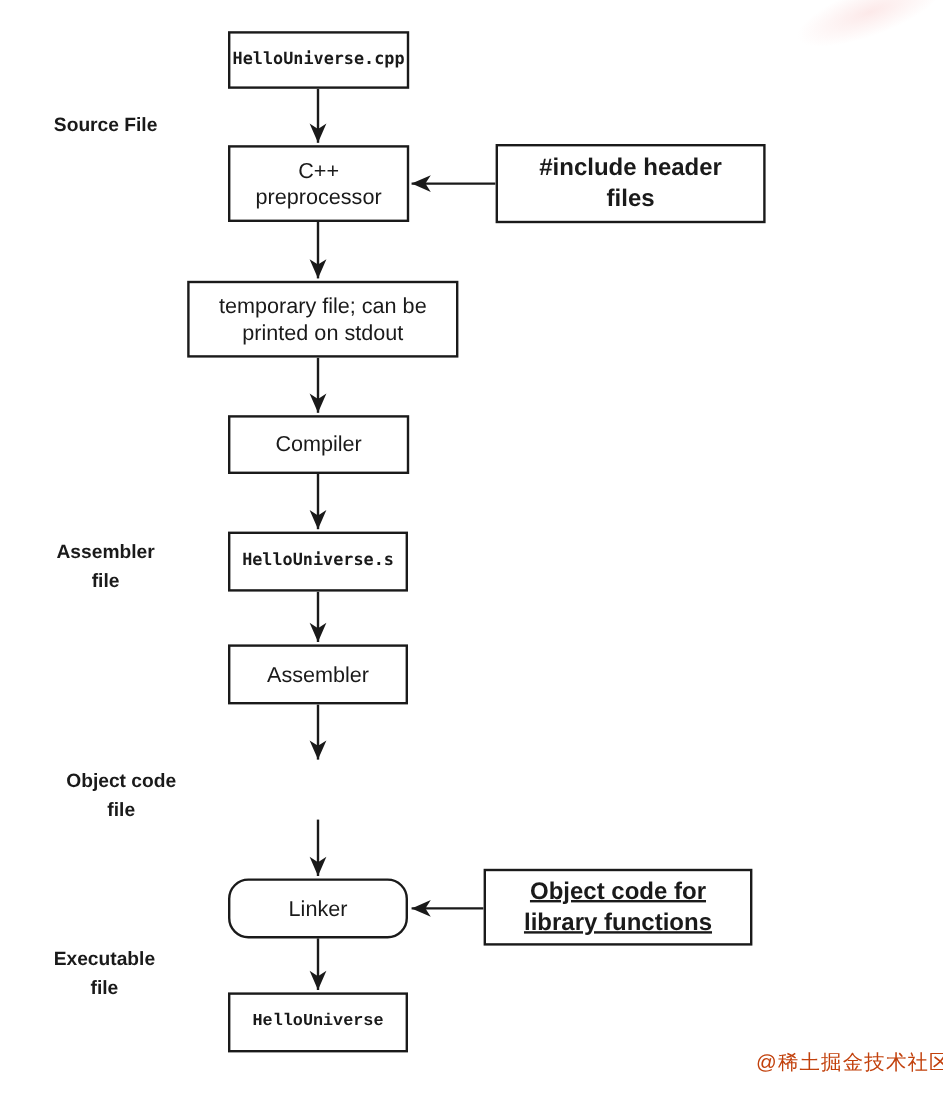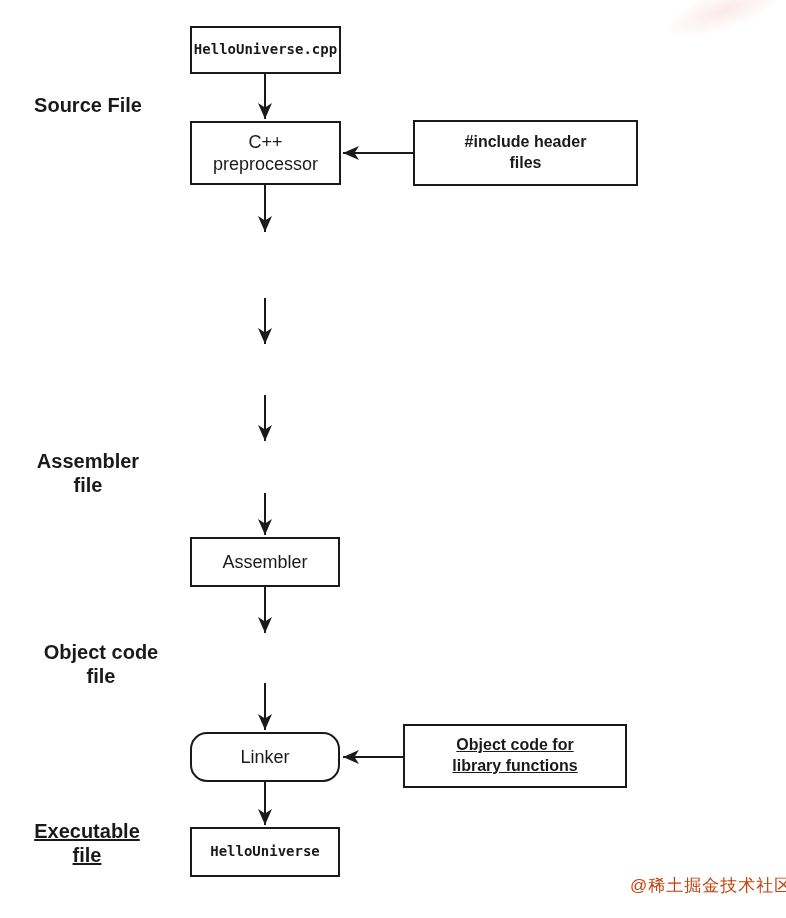--- a/index.html
+++ b/index.html
@@ -33,50 +33,50 @@
   .proc {
     font-size: 18px;
     font-weight: 400;
   }
   .mono {
     font-family: "DejaVu Sans Mono", "Liberation Mono", monospace;
     font-weight: bold;
     font-size: 14px;
   }
   .annot {
-    font-size: 16px;
+    font-size: 20px;
     font-weight: bold;
     line-height: 1.3;
   }
   .side-label {
     position: absolute;
     width: 170px;
     text-align: center;
-    font-size: 20px;
+    font-size: 16px;
     font-weight: bold;
     line-height: 24px;
     white-space: pre-line;
   }
   
   #node-source        { left: 190px; top: 26px;  width: 151px; height: 48px; }
   #node-preprocessor  { left: 190px; top: 121px; width: 151px; height: 64px; }
   #node-tempfile      { left: 156px; top: 234px; width: 226px; height: 64px; }
   #node-compiler      { left: 190px; top: 346px; width: 151px; height: 49px; }
   #node-asmfile       { left: 190px; top: 443px; width: 150px; height: 50px; }
   #node-assembler     { left: 190px; top: 537px; width: 150px; height: 50px; }
   #node-objfile       { left: 190px; top: 635px; width: 151px; height: 48px; }
   #node-linker        { left: 190px; top: 732px; width: 150px; height: 50px; border-radius: 17px; }
-  #node-exefile       { left: 190px; top: 827px; width: 150px; height: 50px; }
+  #node-exefile       { left: 190px; top: 827px; width: 150px; height: 50px; font-family: Liberation Mono, monospace; }
   #node-headers       { left: 413px; top: 120px; width: 225px; height: 66px; }
   #node-libobj        { left: 403px; top: 724px; width: 224px; height: 64px; text-decoration: underline; }
 
   #label-source-file    { left: 3px;  top: 93px;  }
   #label-assembler-file { left: 3px;  top: 449px; }
   #label-object-file    { left: 16px;  top: 640px; }
-  #label-executable     { left: 2px;  top: 819px; text-decoration: underline; }
+  #label-executable     { left: 2px;  top: 788px; }
 
   #watermark {
     position: absolute;
     left: 610px;
     top: 874px;
     width: 170px;
     font-size: 17px;
     color: #c2410c;
     letter-spacing: 1px;
     margin-left: 20px;
@@ -112,20 +112,24 @@
       <line x1="265" y1="683" x2="265" y2="730" marker-end="url(#ah)"></line>
       <line x1="265" y1="782" x2="265" y2="825" marker-end="url(#ah)"></line>
       <line x1="413" y1="153" x2="343" y2="153" marker-end="url(#ah)"></line>
       <line x1="403" y1="757" x2="343" y2="757" marker-end="url(#ah)"></line>
     </g>
   </svg>
 
   <div class="box mono" id="node-source">HelloUniverse.cpp</div>
   <div class="box proc" id="node-preprocessor">C++
 preprocessor</div>
+  <div class="box proc" id="node-tempfile">temporary file; can be
+printed on stdout</div>
+  <div class="box proc" id="node-compiler">Compiler</div>
+  <div class="box mono" id="node-asmfile">HelloUniverse.s</div>
   <div class="box proc" id="node-assembler">Assembler</div>
   <div class="box proc" id="node-linker">Linker</div>
   <div class="box mono" id="node-exefile">HelloUniverse</div>
 
   <div class="box annot" id="node-headers">#include header
 files</div>
   <div class="box annot" id="node-libobj">Object code for
 library functions</div>
 
   <div class="side-label" id="label-source-file">Source File</div>

